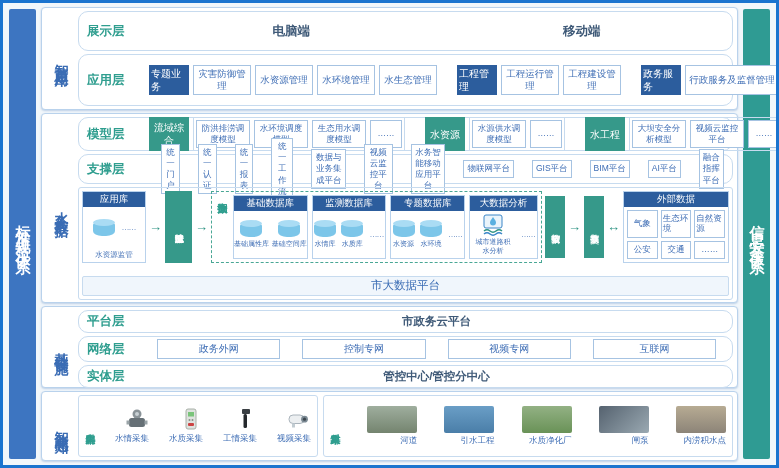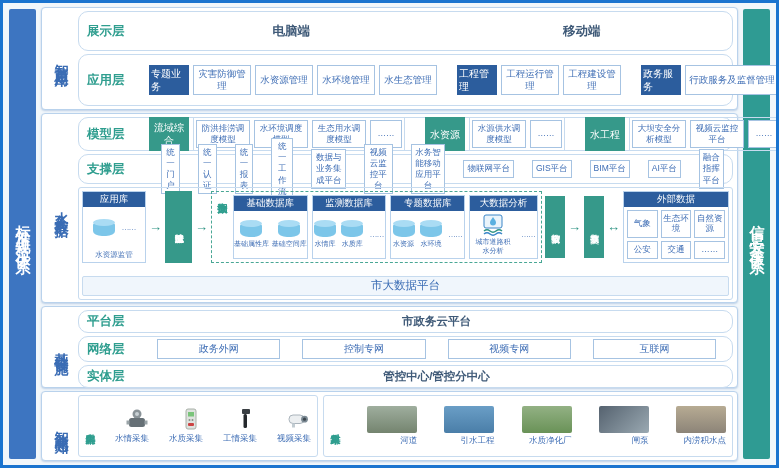--- a/index.html
+++ b/index.html
@@ -79,21 +79,21 @@
           align-items:stretch; min-width:0; }
   .lake-label { writing-mode:vertical-rl; text-orientation:upright; color:#2f9e8f;
                 font-size:10px; font-weight:bold; display:flex; align-items:center; flex-shrink:0; }
   .db { flex:1; }
   .an { flex:0.92; }
   .an-cell { display:flex; flex-direction:column; align-items:center; gap:1px; min-width:0; }
   .an-label { font-size:7px; color:#3f6eb5; text-align:center; line-height:1.25; }
   .ext { width:106px; flex-shrink:0; }
   .ext-grid { flex:1; display:grid; grid-template-columns:repeat(3,1fr); gap:3px; padding:3px; }
   .ext-item { border:1px solid #a6c3e2; color:#3f6eb5; font-size:8.5px; display:flex;
-              align-items:center; justify-content:center; text-align:center; line-height:1.15; padding:1px; }
+              align-items:center; justify-content:center; text-align:left; line-height:1.15; padding:1px; }
   .city { height:20px; flex-shrink:0; border:1px solid #c7dbef; background:#f0f6fc; color:#3a6cb4;
           font-size:11.5px; display:flex; align-items:center; justify-content:center; border-radius:2px; }
 
   
   #band3 .lrow { flex:1; }
   .center-val { flex:1; text-align:center; color:#3f5a78; font-weight:bold; font-size:11.5px; }
   .net-item { flex:1; border:1px solid #a6c3e2; color:#3f6eb5; font-size:10px; text-align:center;
               padding:2px 0; margin:0 8px; }
 
   

